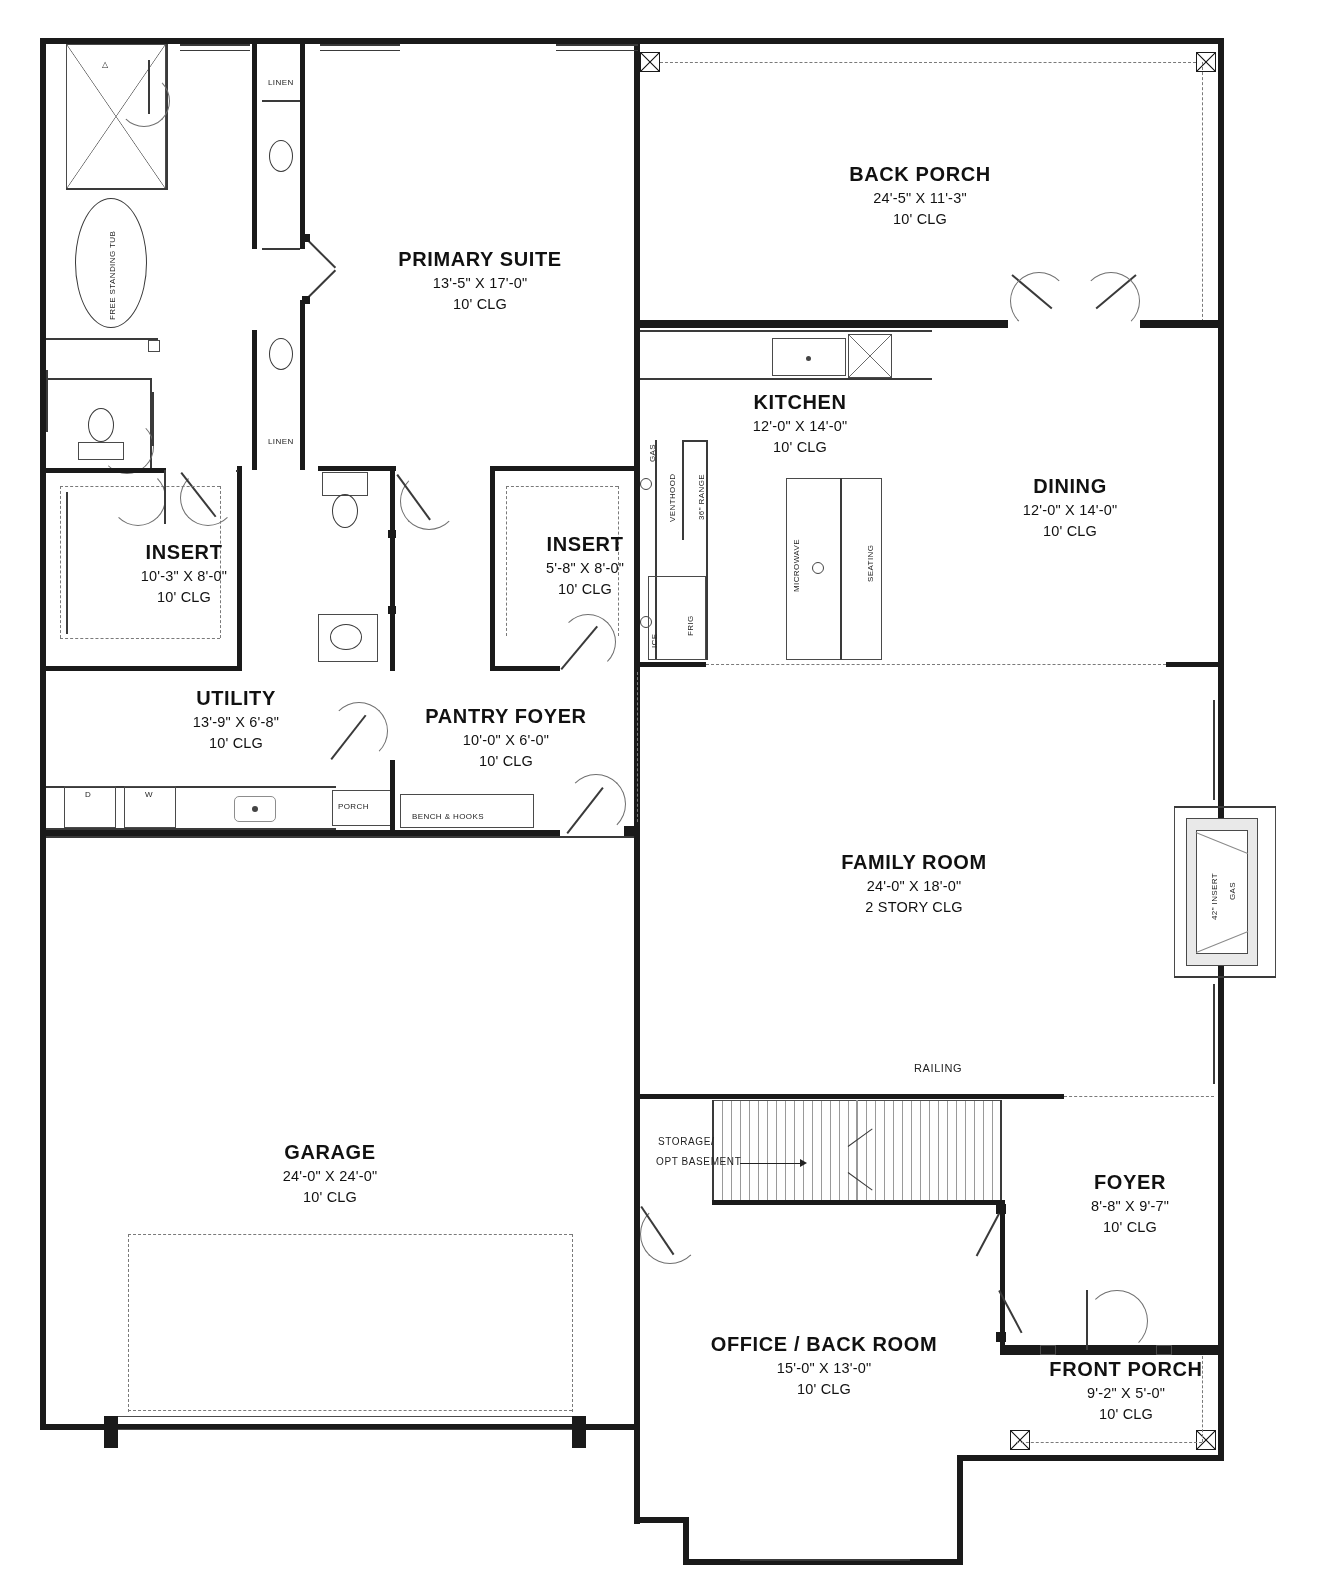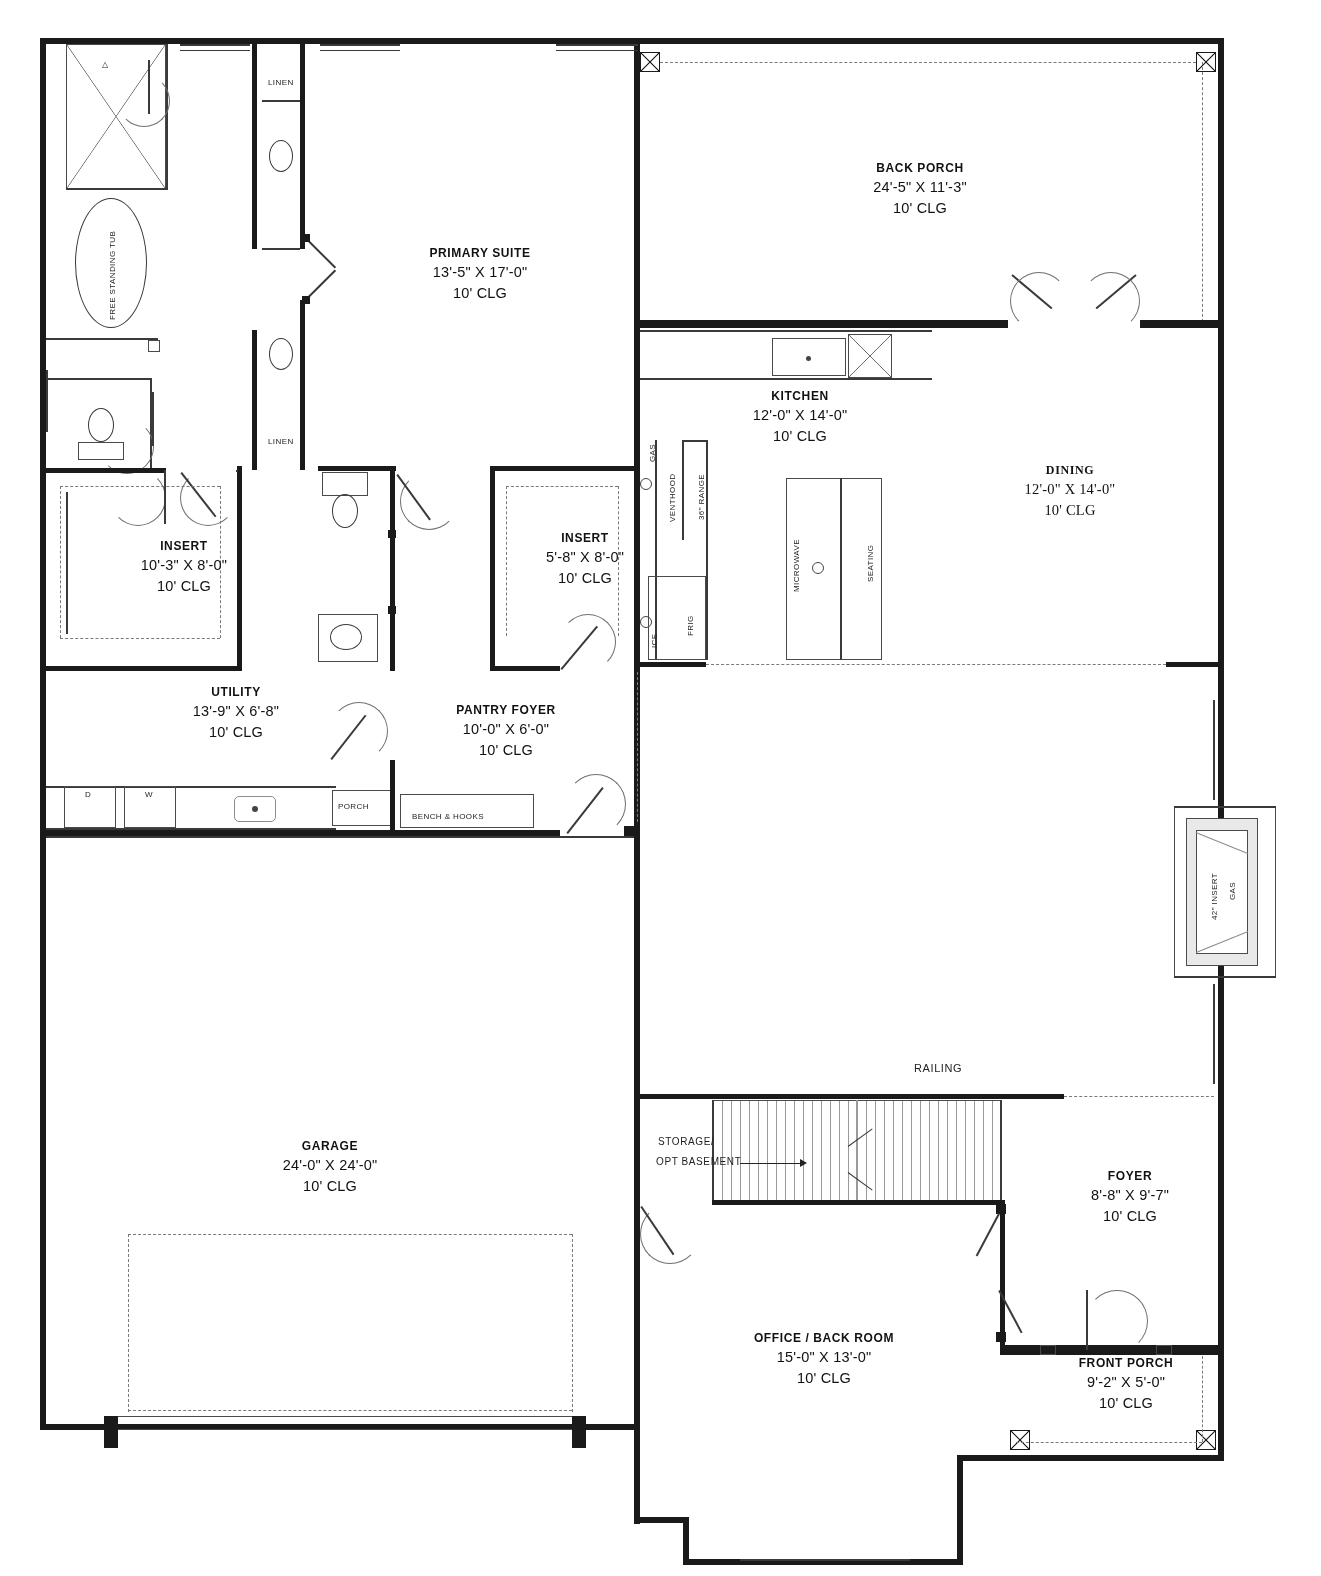--- a/index.html
+++ b/index.html
@@ -64,21 +64,21 @@
   }
   
   .room {
     position: absolute;
     text-align: center;
     line-height: 1.42;
     white-space: nowrap;
   }
   .room .nm {
     font-weight: bold;
-    font-size: 12px;
+    font-size: 20px;
     letter-spacing: 0.6px;
     color: #111;
     display: block;
   }
   .room .dm {
     font-size: 14.5px;
     letter-spacing: 0.2px;
     color: #111;
     display: block;
   }
@@ -392,21 +392,21 @@
     <span class="dm">13'-5" X 17'-0"</span>
     <span class="cl">10' CLG</span>
   </div>
 
   <div class="room" style="left:690px; top:388px; width:220px;">
     <span class="nm">KITCHEN</span>
     <span class="dm">12'-0" X 14'-0"</span>
     <span class="cl">10' CLG</span>
   </div>
 
-  <div class="room" style="left:960px; top:462px; width:220px;font-family:Liberation Serif, serif;">
+  <div class="room" style="left:960px; top:472px; width:220px;">
     <span class="nm">DINING</span>
     <span class="dm">12'-0" X 14'-0"</span>
     <span class="cl">10' CLG</span>
   </div>
 
   <div class="room" style="left:74px; top:538px; width:220px;">
     <span class="nm">INSERT</span>
     <span class="dm">10'-3" X 8'-0"</span>
     <span class="cl">10' CLG</span>
   </div>
@@ -422,20 +422,25 @@
     <span class="dm">13'-9" X 6'-8"</span>
     <span class="cl">10' CLG</span>
   </div>
 
   <div class="room" style="left:398px; top:702px; width:216px;">
     <span class="nm">PANTRY FOYER</span>
     <span class="dm">10'-0" X 6'-0"</span>
     <span class="cl">10' CLG</span>
   </div>
 
+  <div class="room" style="left:800px; top:848px; width:228px;">
+    <span class="nm">FAMILY ROOM</span>
+    <span class="dm">24'-0" X 18'-0"</span>
+    <span class="cl">2 STORY CLG</span>
+  </div>
 
   <div class="room" style="left:222px; top:1138px; width:216px;">
     <span class="nm">GARAGE</span>
     <span class="dm">24'-0" X 24'-0"</span>
     <span class="cl">10' CLG</span>
   </div>
 
   <div class="room" style="left:1032px; top:1168px; width:196px;">
     <span class="nm">FOYER</span>
     <span class="dm">8'-8" X 9'-7"</span>

